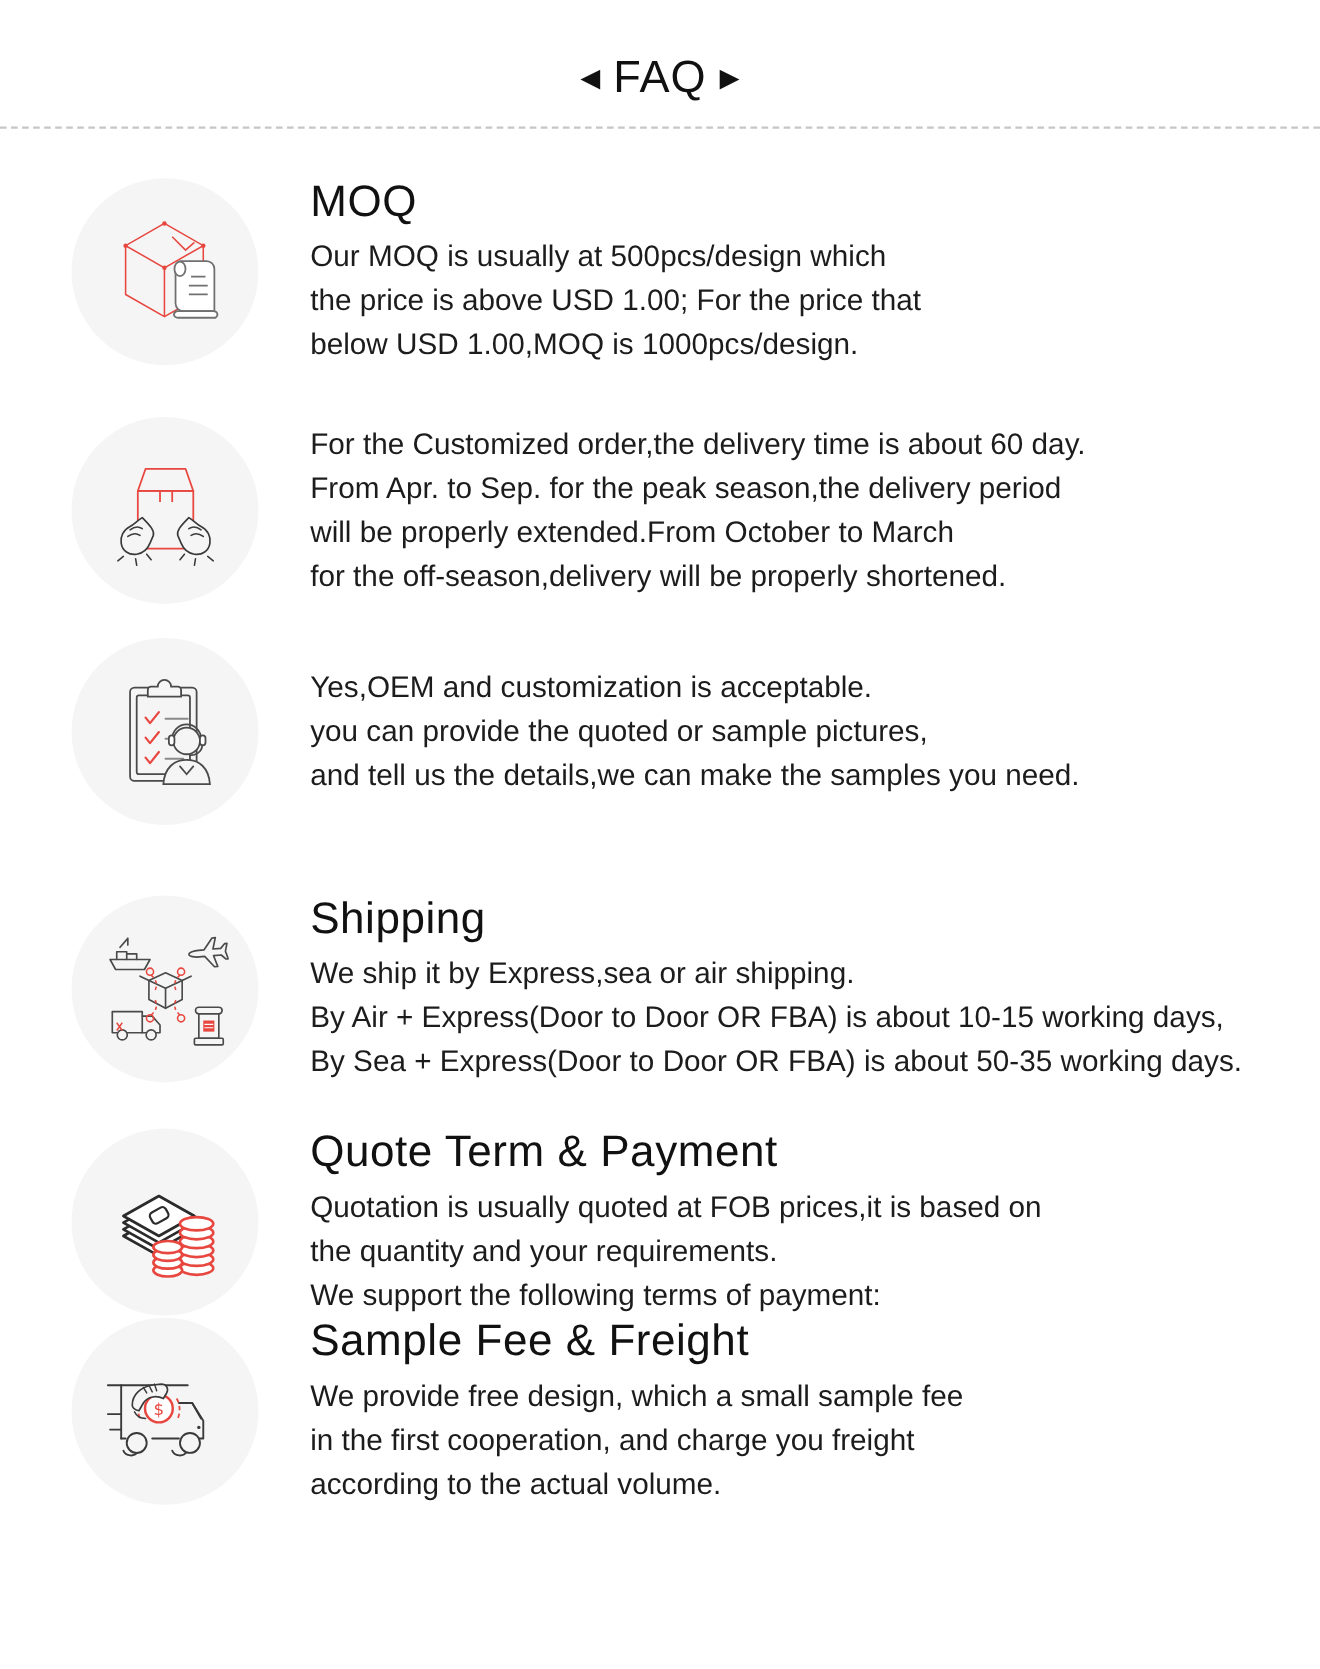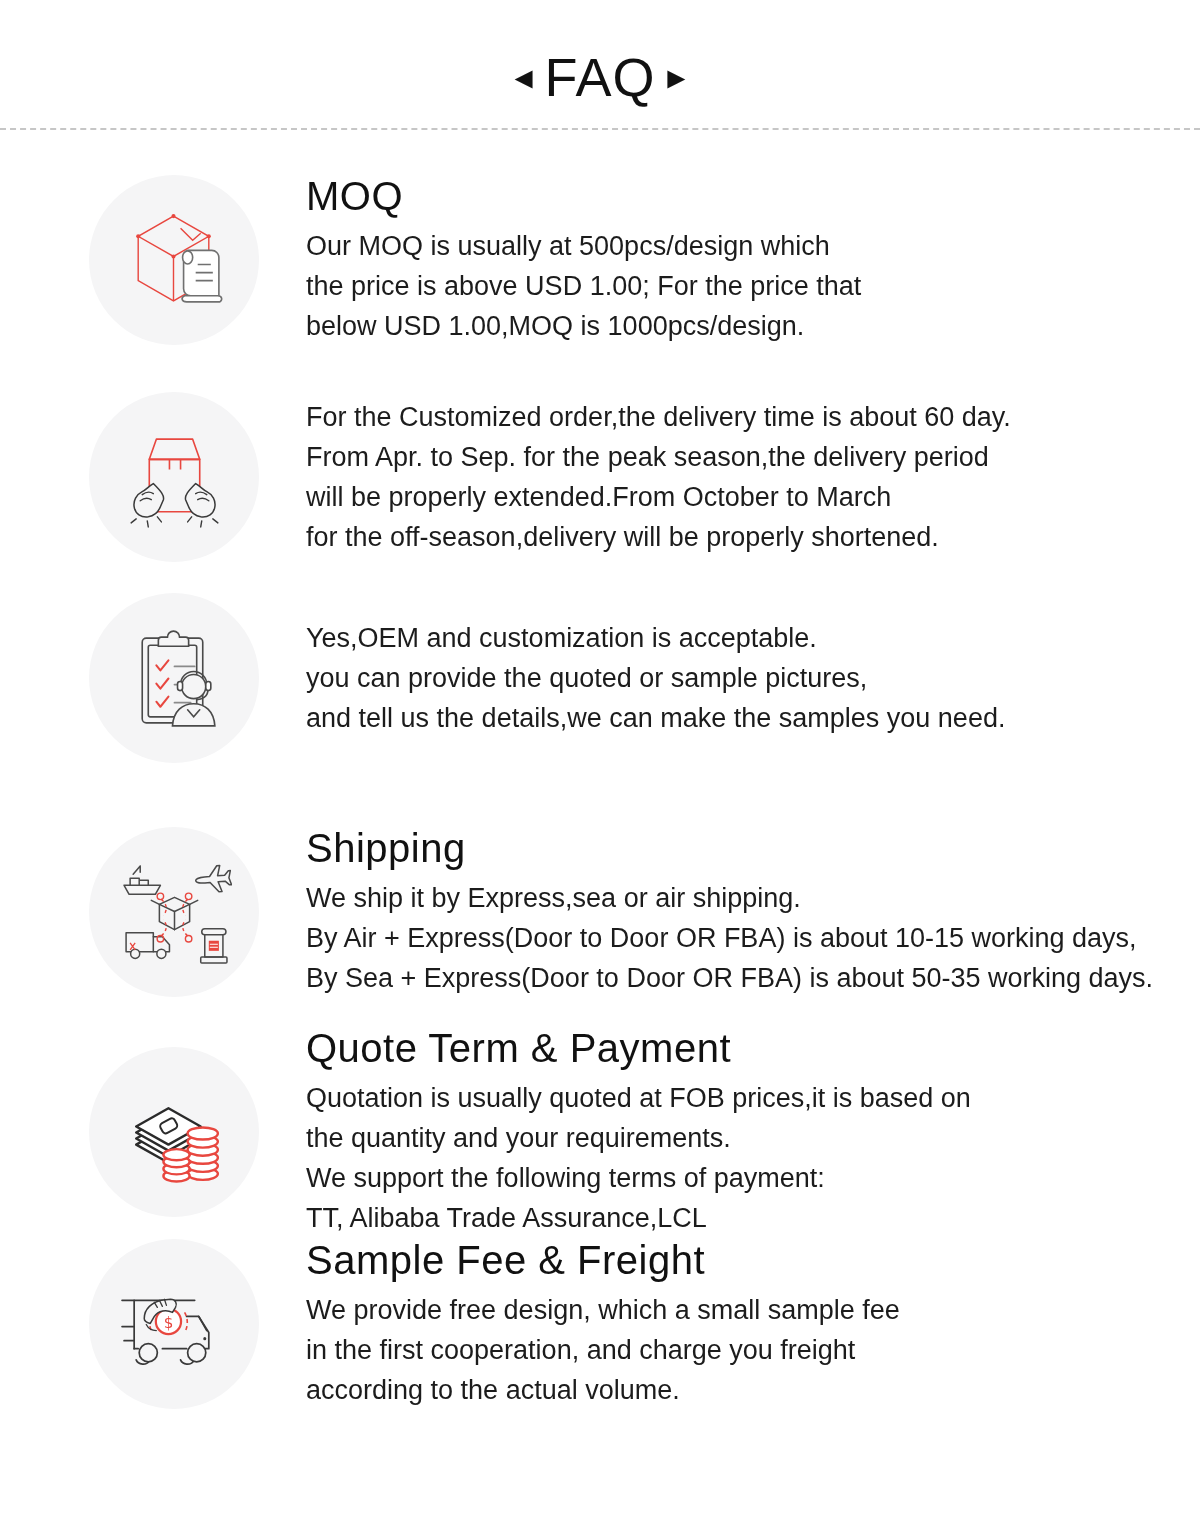--- a/index.html
+++ b/index.html
@@ -4,26 +4,26 @@
 <style>
   html,body{margin:0;padding:0;}
   body{
     width:1200px;height:1517px;background:#ffffff;
     font-family:"Liberation Sans","DejaVu Sans",sans-serif;
     color:#1a1a1a;overflow:hidden;
   }
   .faq-header{padding-top:50px;text-align:center;}
   .faq-header-inner{display:inline-flex;align-items:center;gap:6px;color:#111;}
   .faq-arrow{font-size:30px;line-height:1;transform:translateY(1px);}
-  .faq-title{font-size:54px;letter-spacing:1px;line-height:1;}
+  .faq-title{font-size:41px;letter-spacing:1px;line-height:1;}
   .divider{border-top:2px dashed #c6c6c6;margin-top:24px;}
-  .sections{padding:44px 0 0 89px;}
+  .sections{padding:44px 0 0 65px;}
   .section{display:flex;align-items:center;gap:47px;}
   .s1{margin-bottom:46px;} .s2{margin-bottom:31px;} .s3{margin-bottom:63px;}
-  .s4{margin-bottom:28px;} .s5{} .s6{margin-bottom:0;}
+  .s4{margin-bottom:40px;} .s5{} .s6{margin-bottom:0;}
   .icon-circle{
     width:170px;height:170px;border-radius:50%;background:#f5f5f6;
     flex:0 0 170px;display:flex;align-items:center;justify-content:center;
   }
   .sec-text{min-width:0;}
   .sec-title{font-size:40px;font-weight:400;color:#111;margin:0 0 8px 0;line-height:1.1;letter-spacing:0.5px;}
   .sec-line{font-size:27px;line-height:40px;white-space:nowrap;color:#1c1c1c;}
   svg{display:block;}
 </style>
 </head>
@@ -210,21 +210,20 @@
           <ellipse cx="60" cy="87" rx="13" ry="5.5"></ellipse>
           <ellipse cx="60" cy="80" rx="13" ry="5.5"></ellipse>
         </g>
       </svg>
     </div>
     <div class="sec-text">
       <h2 class="sec-title">Quote Term &amp; Payment</h2>
       <div class="sec-line">Quotation is usually quoted at FOB prices,it is based on</div>
       <div class="sec-line">the quantity and your requirements.</div>
       <div class="sec-line">We support the following terms of payment:</div>
-      <div class="sec-line">TT, Alibaba Trade Assurance,LCL</div>
     </div>
   </div>
 
   <div class="section s6">
     <div class="icon-circle">
       <svg width="116" height="116" viewBox="0 0 115 115">
         <g fill="none" stroke="#3a3a3a" stroke-width="1.7" stroke-linecap="round" stroke-linejoin="round">
           <path d="M6,34 H78"></path>
           <path d="M18,34 V82"></path>
           <path d="M18,82 h4 M46,82 h24"></path>

